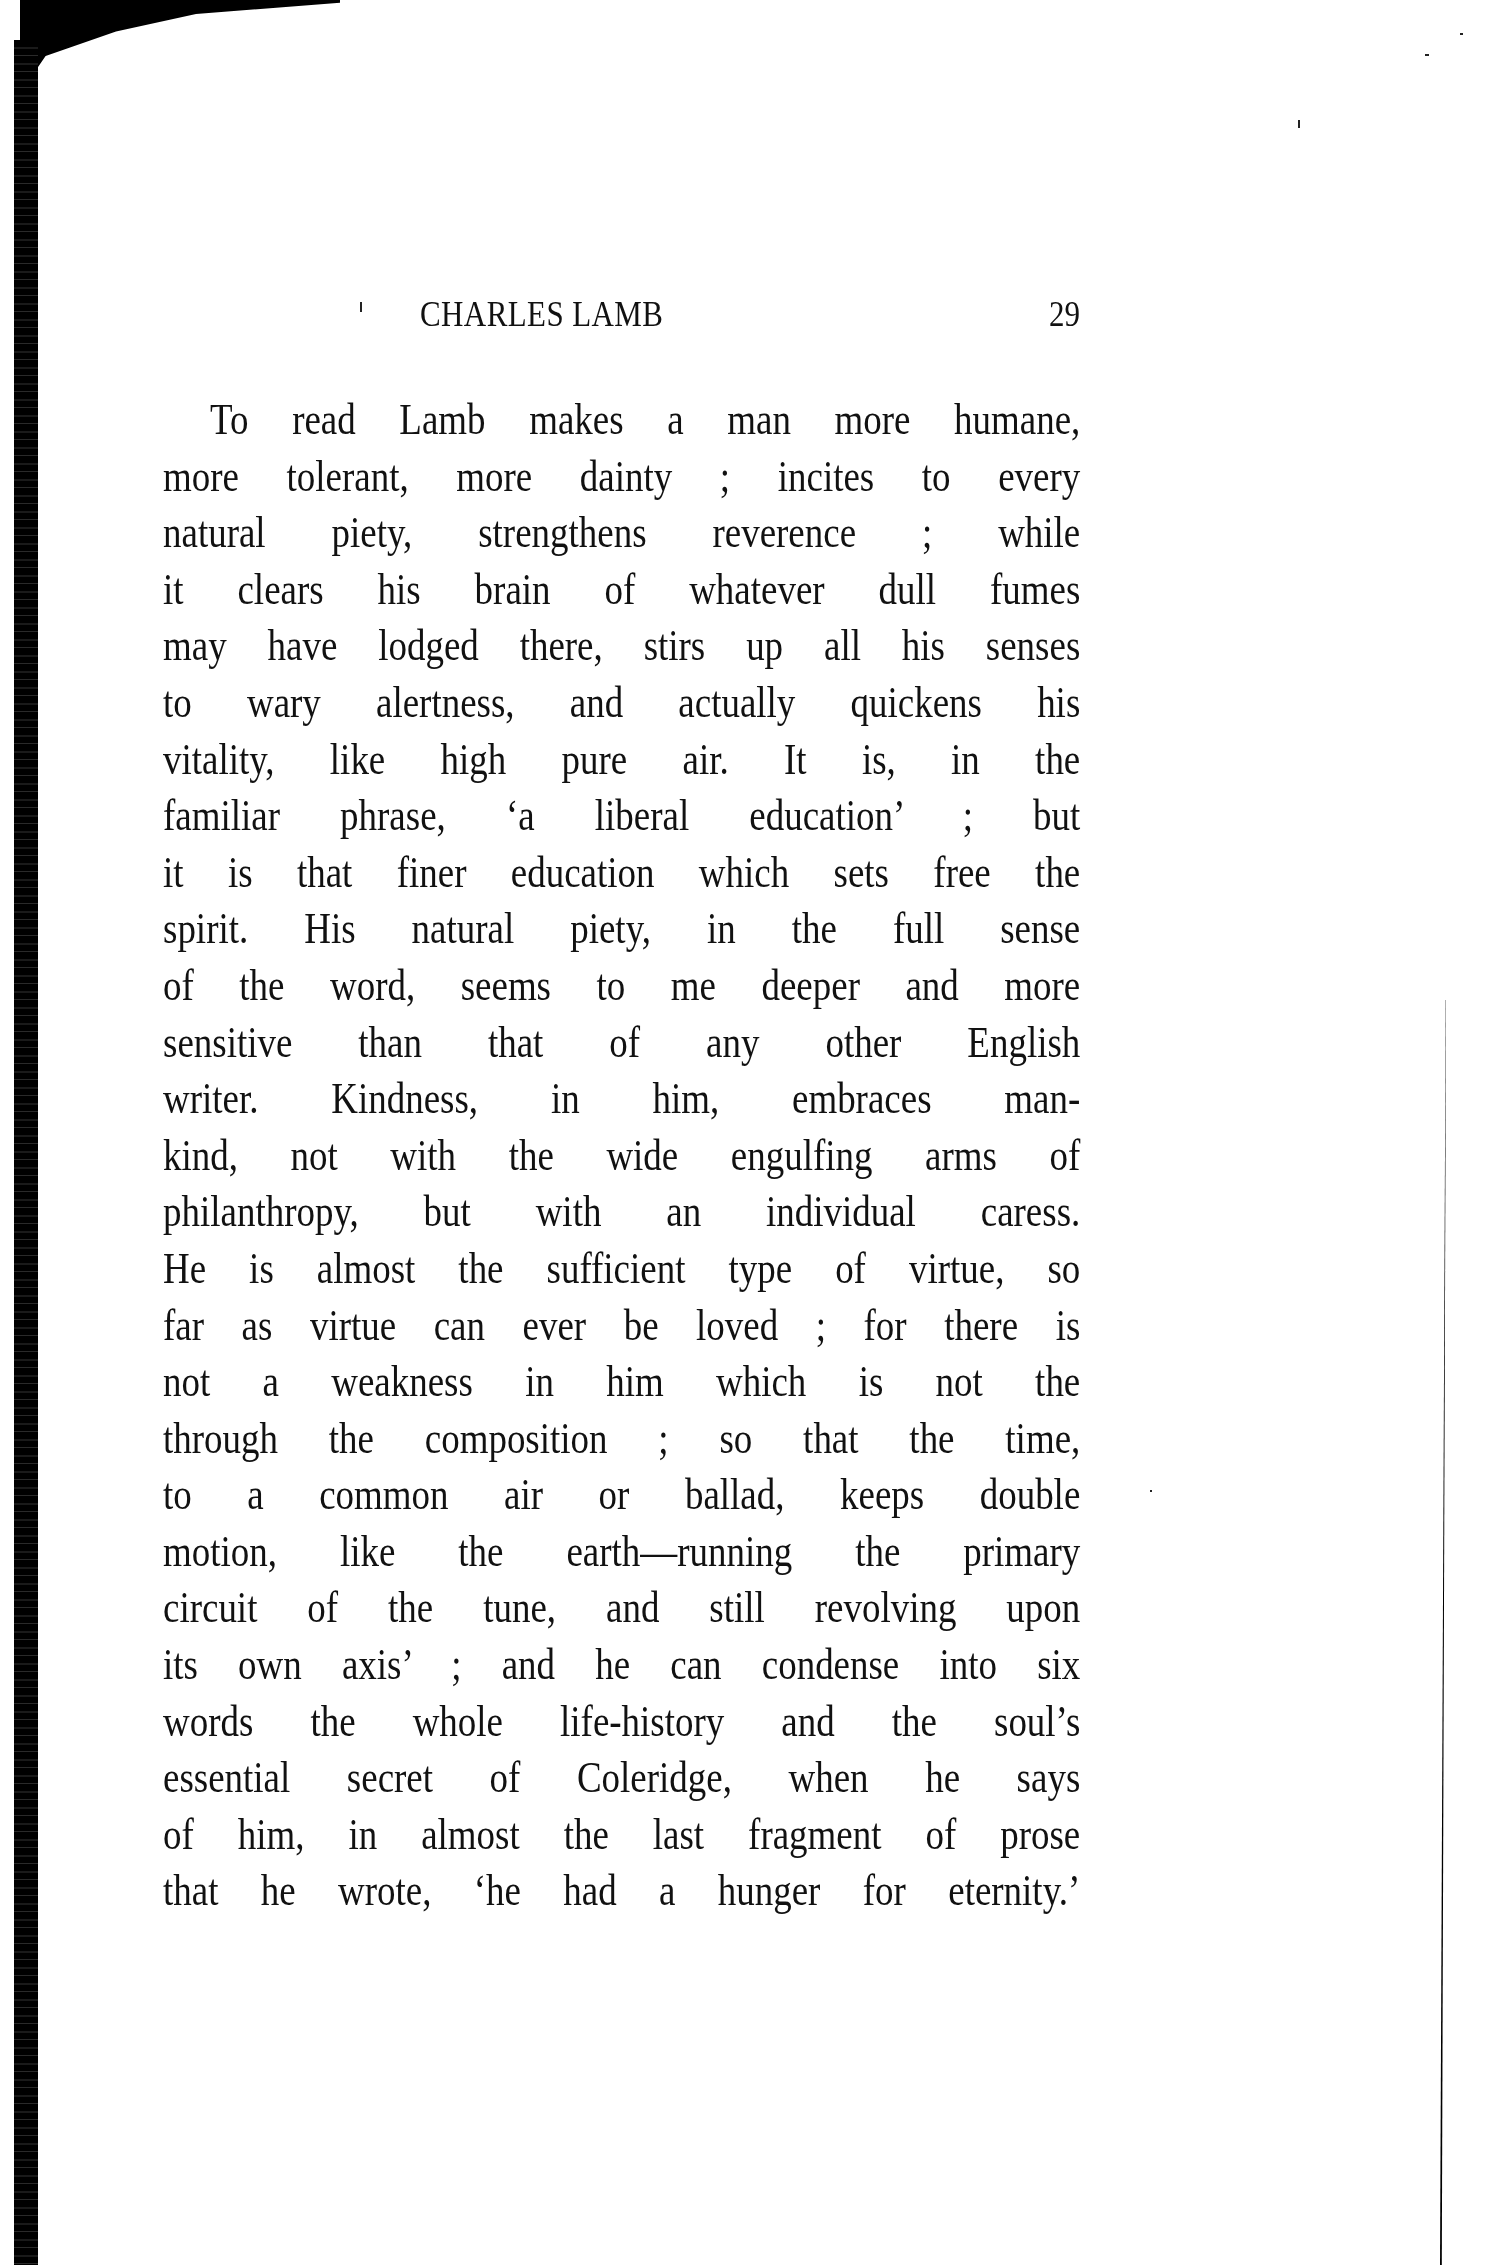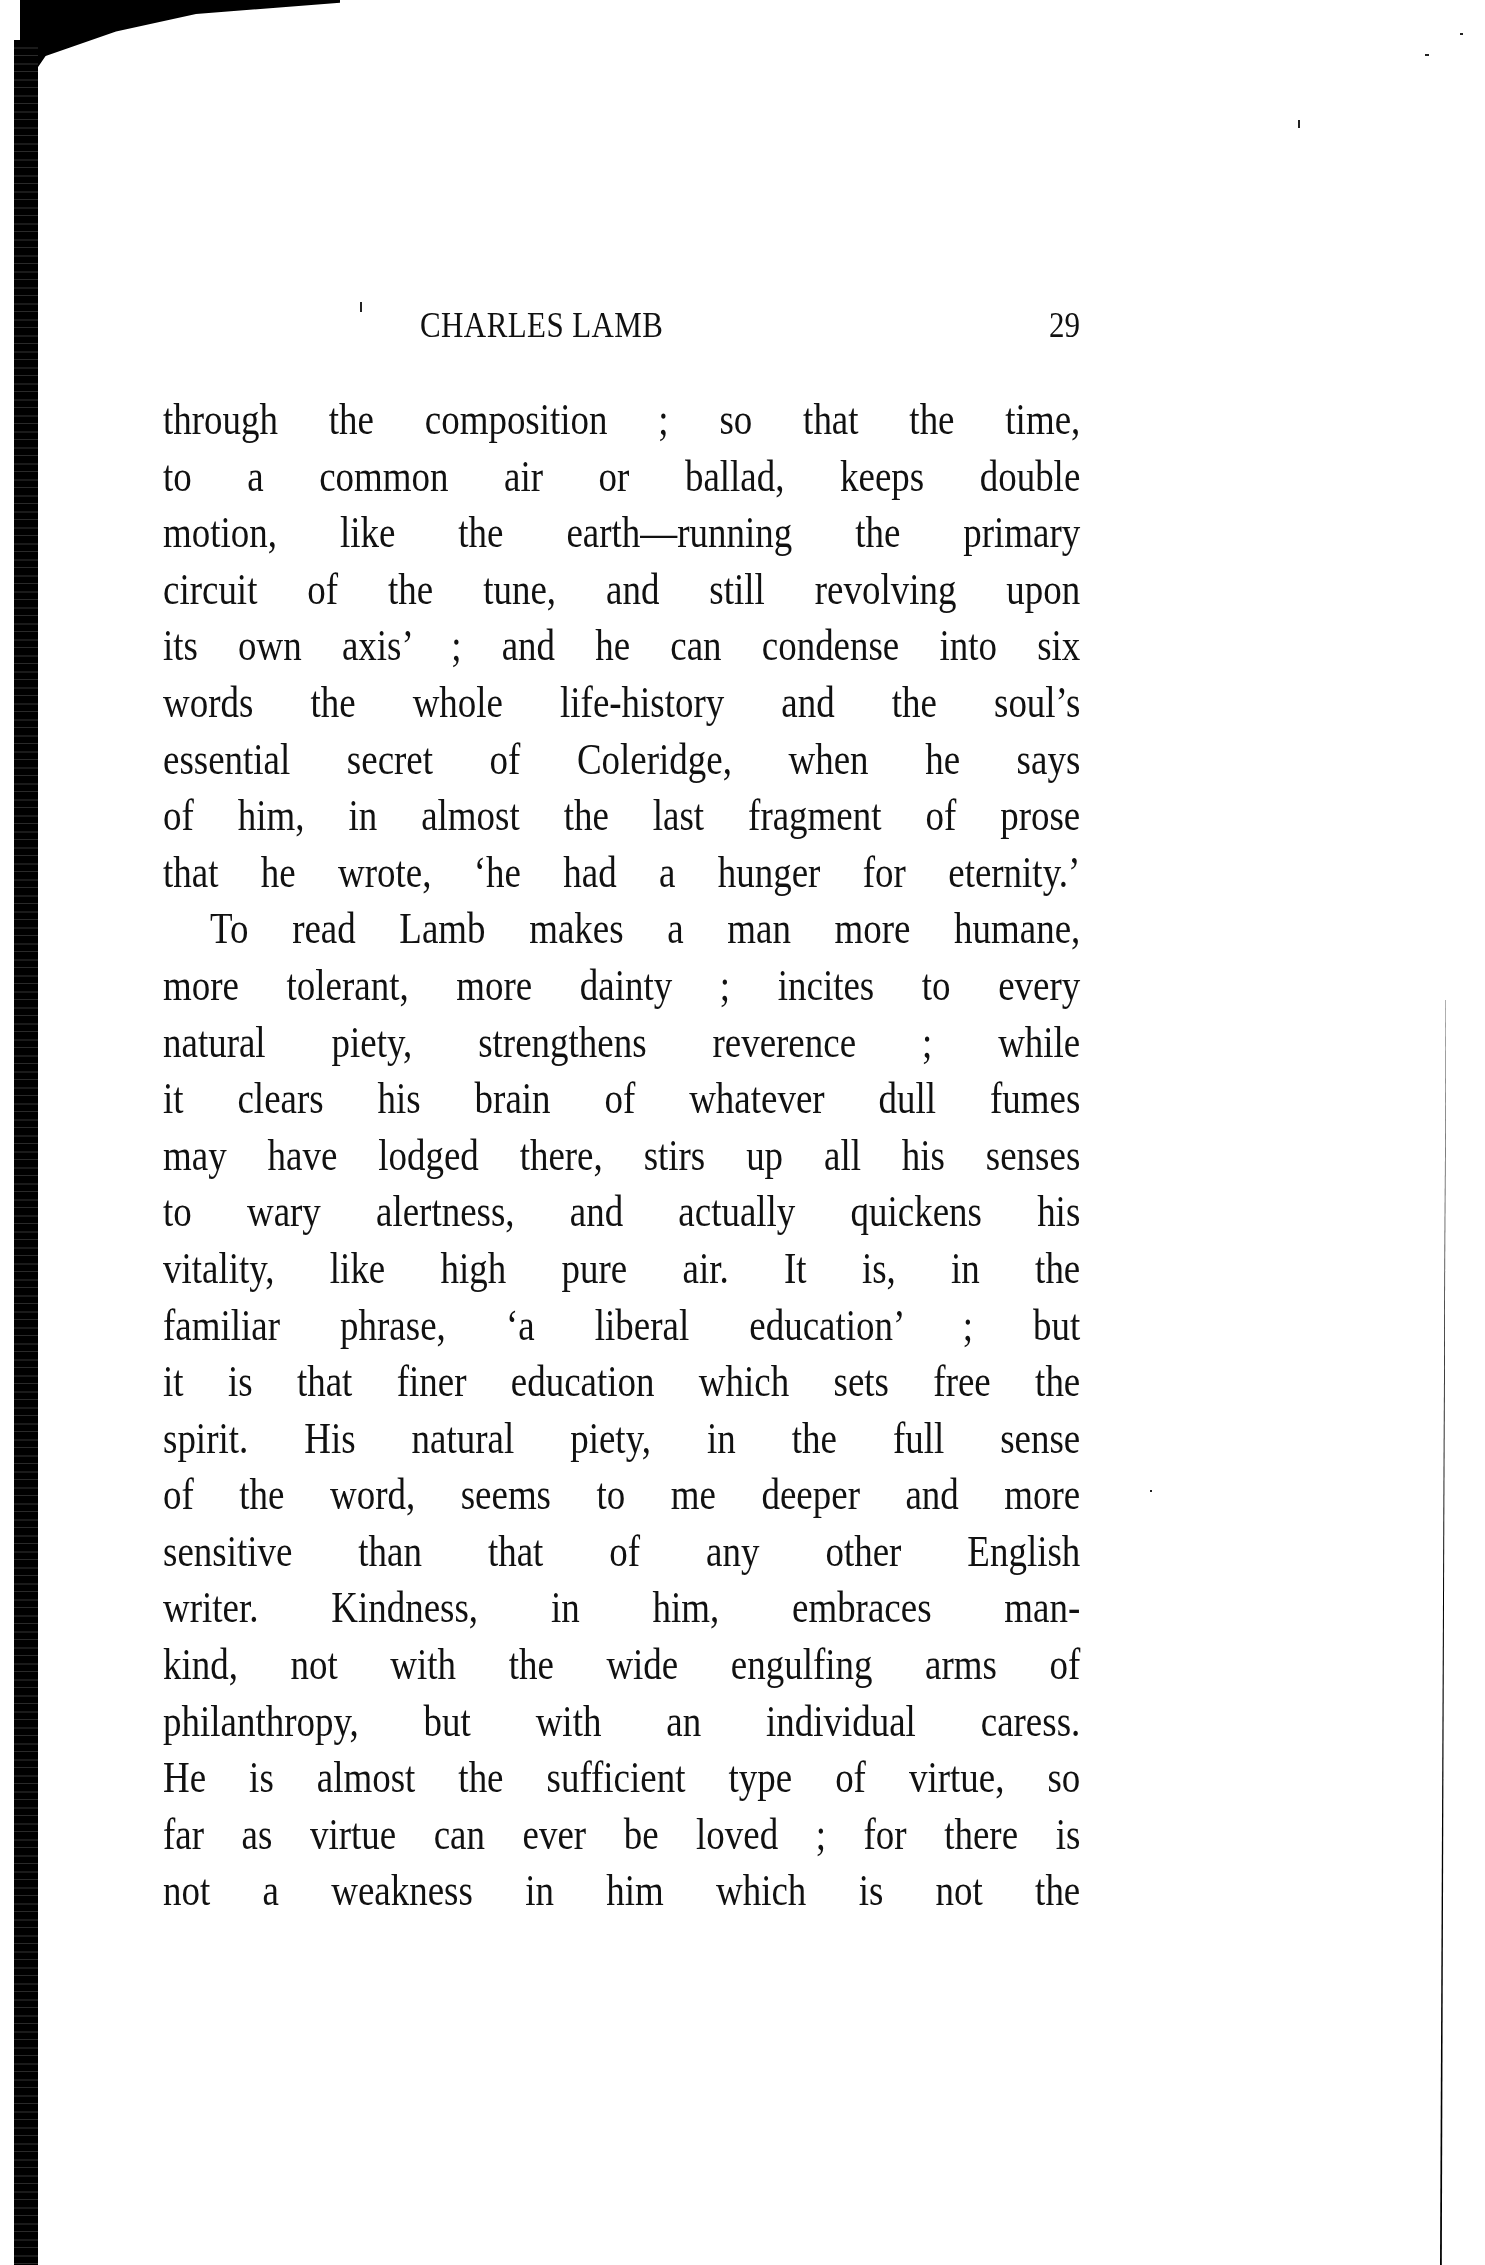--- a/index.html
+++ b/index.html
@@ -46,21 +46,21 @@
     .speck {
       position: absolute;
       background: #222;
       width: 3px;
       height: 3px;
     }
 
     
     .running-head {
       position: absolute;
-      top: 303px;
+      top: 292px;
       left: 163px;
       width: 917px;
       height: 44px;
     }
     .running-title {
       position: absolute;
       left: 257px;
       top: 0;
       font-size: 36px;
       letter-spacing: 0.5px;
@@ -114,43 +114,43 @@
 <div class="speck" style="left:1425px;top:54px;width:4px;height:2px;"></div>
 <div class="speck" style="left:1150px;top:1490px;width:2px;height:2px;"></div>
 
 <div class="running-head">
   <span class="running-title">CHARLES LAMB</span>
   <span class="page-number">29</span>
 </div>
 
 <div class="text-block">
   <div>
-    <span class="line">through the composition ; so that the time,</span>
-    <span class="line">to a common air or ballad, keeps double</span>
-    <span class="line">motion, like the earth—running the primary</span>
-    <span class="line">circuit of the tune, and still revolving upon</span>
-    <span class="line">its own axis’ ; and he can condense into six</span>
-    <span class="line">words the whole life-history and the soul’s</span>
-    <span class="line">essential secret of Coleridge, when he says</span>
-    <span class="line">of him, in almost the last fragment of prose</span>
-    <span class="line" style="text-align-last: justify;">that he wrote, ‘he had a hunger for eternity.’</span>
-  </div>
-  <div>
     <span class="line indent">To read Lamb makes a man more humane,</span>
     <span class="line">more tolerant, more dainty ; incites to every</span>
     <span class="line">natural piety, strengthens reverence ; while</span>
     <span class="line">it clears his brain of whatever dull fumes</span>
     <span class="line">may have lodged there, stirs up all his senses</span>
     <span class="line">to wary alertness, and actually quickens his</span>
     <span class="line">vitality, like high pure air. It is, in the</span>
     <span class="line">familiar phrase, ‘a liberal education’ ; but</span>
     <span class="line">it is that finer education which sets free the</span>
     <span class="line">spirit. His natural piety, in the full sense</span>
     <span class="line">of the word, seems to me deeper and more</span>
     <span class="line">sensitive than that of any other English</span>
     <span class="line">writer. Kindness, in him, embraces man-</span>
     <span class="line">kind, not with the wide engulfing arms of</span>
     <span class="line">philanthropy, but with an individual caress.</span>
     <span class="line">He is almost the sufficient type of virtue, so</span>
     <span class="line">far as virtue can ever be loved ; for there is</span>
     <span class="line">not a weakness in him which is not the</span>
   </div>
+  <div>
+    <span class="line">through the composition ; so that the time,</span>
+    <span class="line">to a common air or ballad, keeps double</span>
+    <span class="line">motion, like the earth—running the primary</span>
+    <span class="line">circuit of the tune, and still revolving upon</span>
+    <span class="line">its own axis’ ; and he can condense into six</span>
+    <span class="line">words the whole life-history and the soul’s</span>
+    <span class="line">essential secret of Coleridge, when he says</span>
+    <span class="line">of him, in almost the last fragment of prose</span>
+    <span class="line" style="text-align-last: justify;">that he wrote, ‘he had a hunger for eternity.’</span>
+  </div>
 </div>
 
 </body></html>

